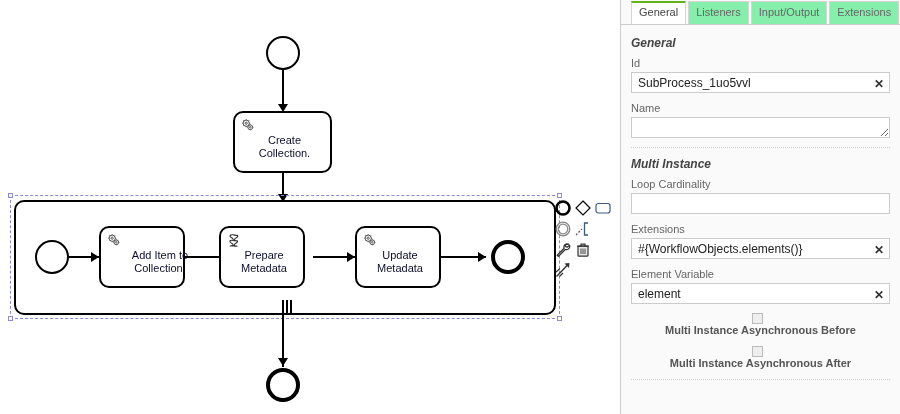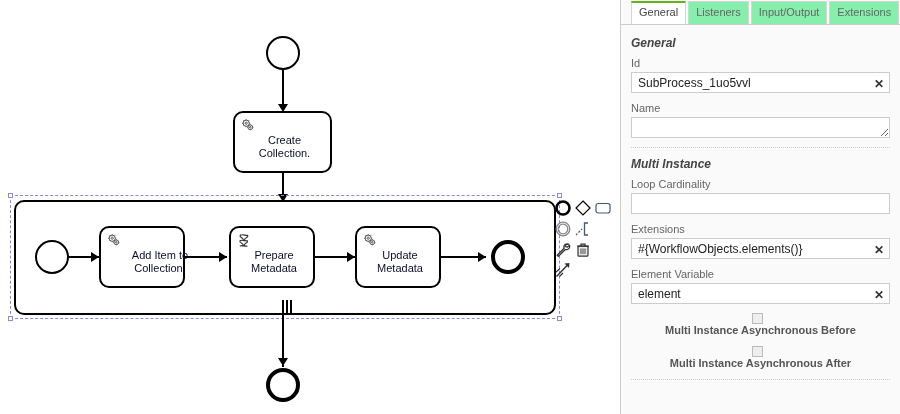--- a/index.html
+++ b/index.html
@@ -307,21 +307,21 @@
         </g>
       </svg>
     </span>
     <span class="bpmn-label" style="left:16px; top:21px; width:86px;">Add Item to
 Collection.</span>
   </div>
 
   <div class="conn h" style="left:185px; top:256px; width:42px;"></div>
   <div class="arrow-right" style="left:219px; top:252px;"></div>
 
-  <div class="task" style="left:229px; top:226px; width:86px; height:62px;">
+  <div class="task" style="left:219px; top:226px; width:86px; height:62px;">
     <span class="task-icon">
       <svg viewBox="0 0 16 16" width="16" height="16">
         <g fill="none" stroke="#333" stroke-width="1.1" stroke-linecap="round">
           <path d="M4.5 3.2c2.5-1.3 5 0.6 7 0.2"></path>
           <path d="M4.5 3.2c-1.3 1 0.3 2 1.2 2.6 1 0.7 2.3 1.6 1.3 2.8"></path>
           <path d="M11.5 3.4c1.1 1.1-0.5 1.9-1.4 2.5-1 0.7-2.2 1.6-1.2 2.9"></path>
           <path d="M4.3 8.6c2.5-1.2 5 0.6 6.8 0.2"></path>
           <path d="M4.3 8.6c-1.2 1 0.4 2 1.3 2.6 1 0.7 2.2 1.6 1.2 2.7"></path>
           <path d="M11.2 8.8c1 1-0.5 1.9-1.4 2.5-1 0.7-2.1 1.6-1.1 2.7"></path>
           <path d="M4.2 14c2.4-1.2 4.9 0.6 6.8 0.1"></path>

